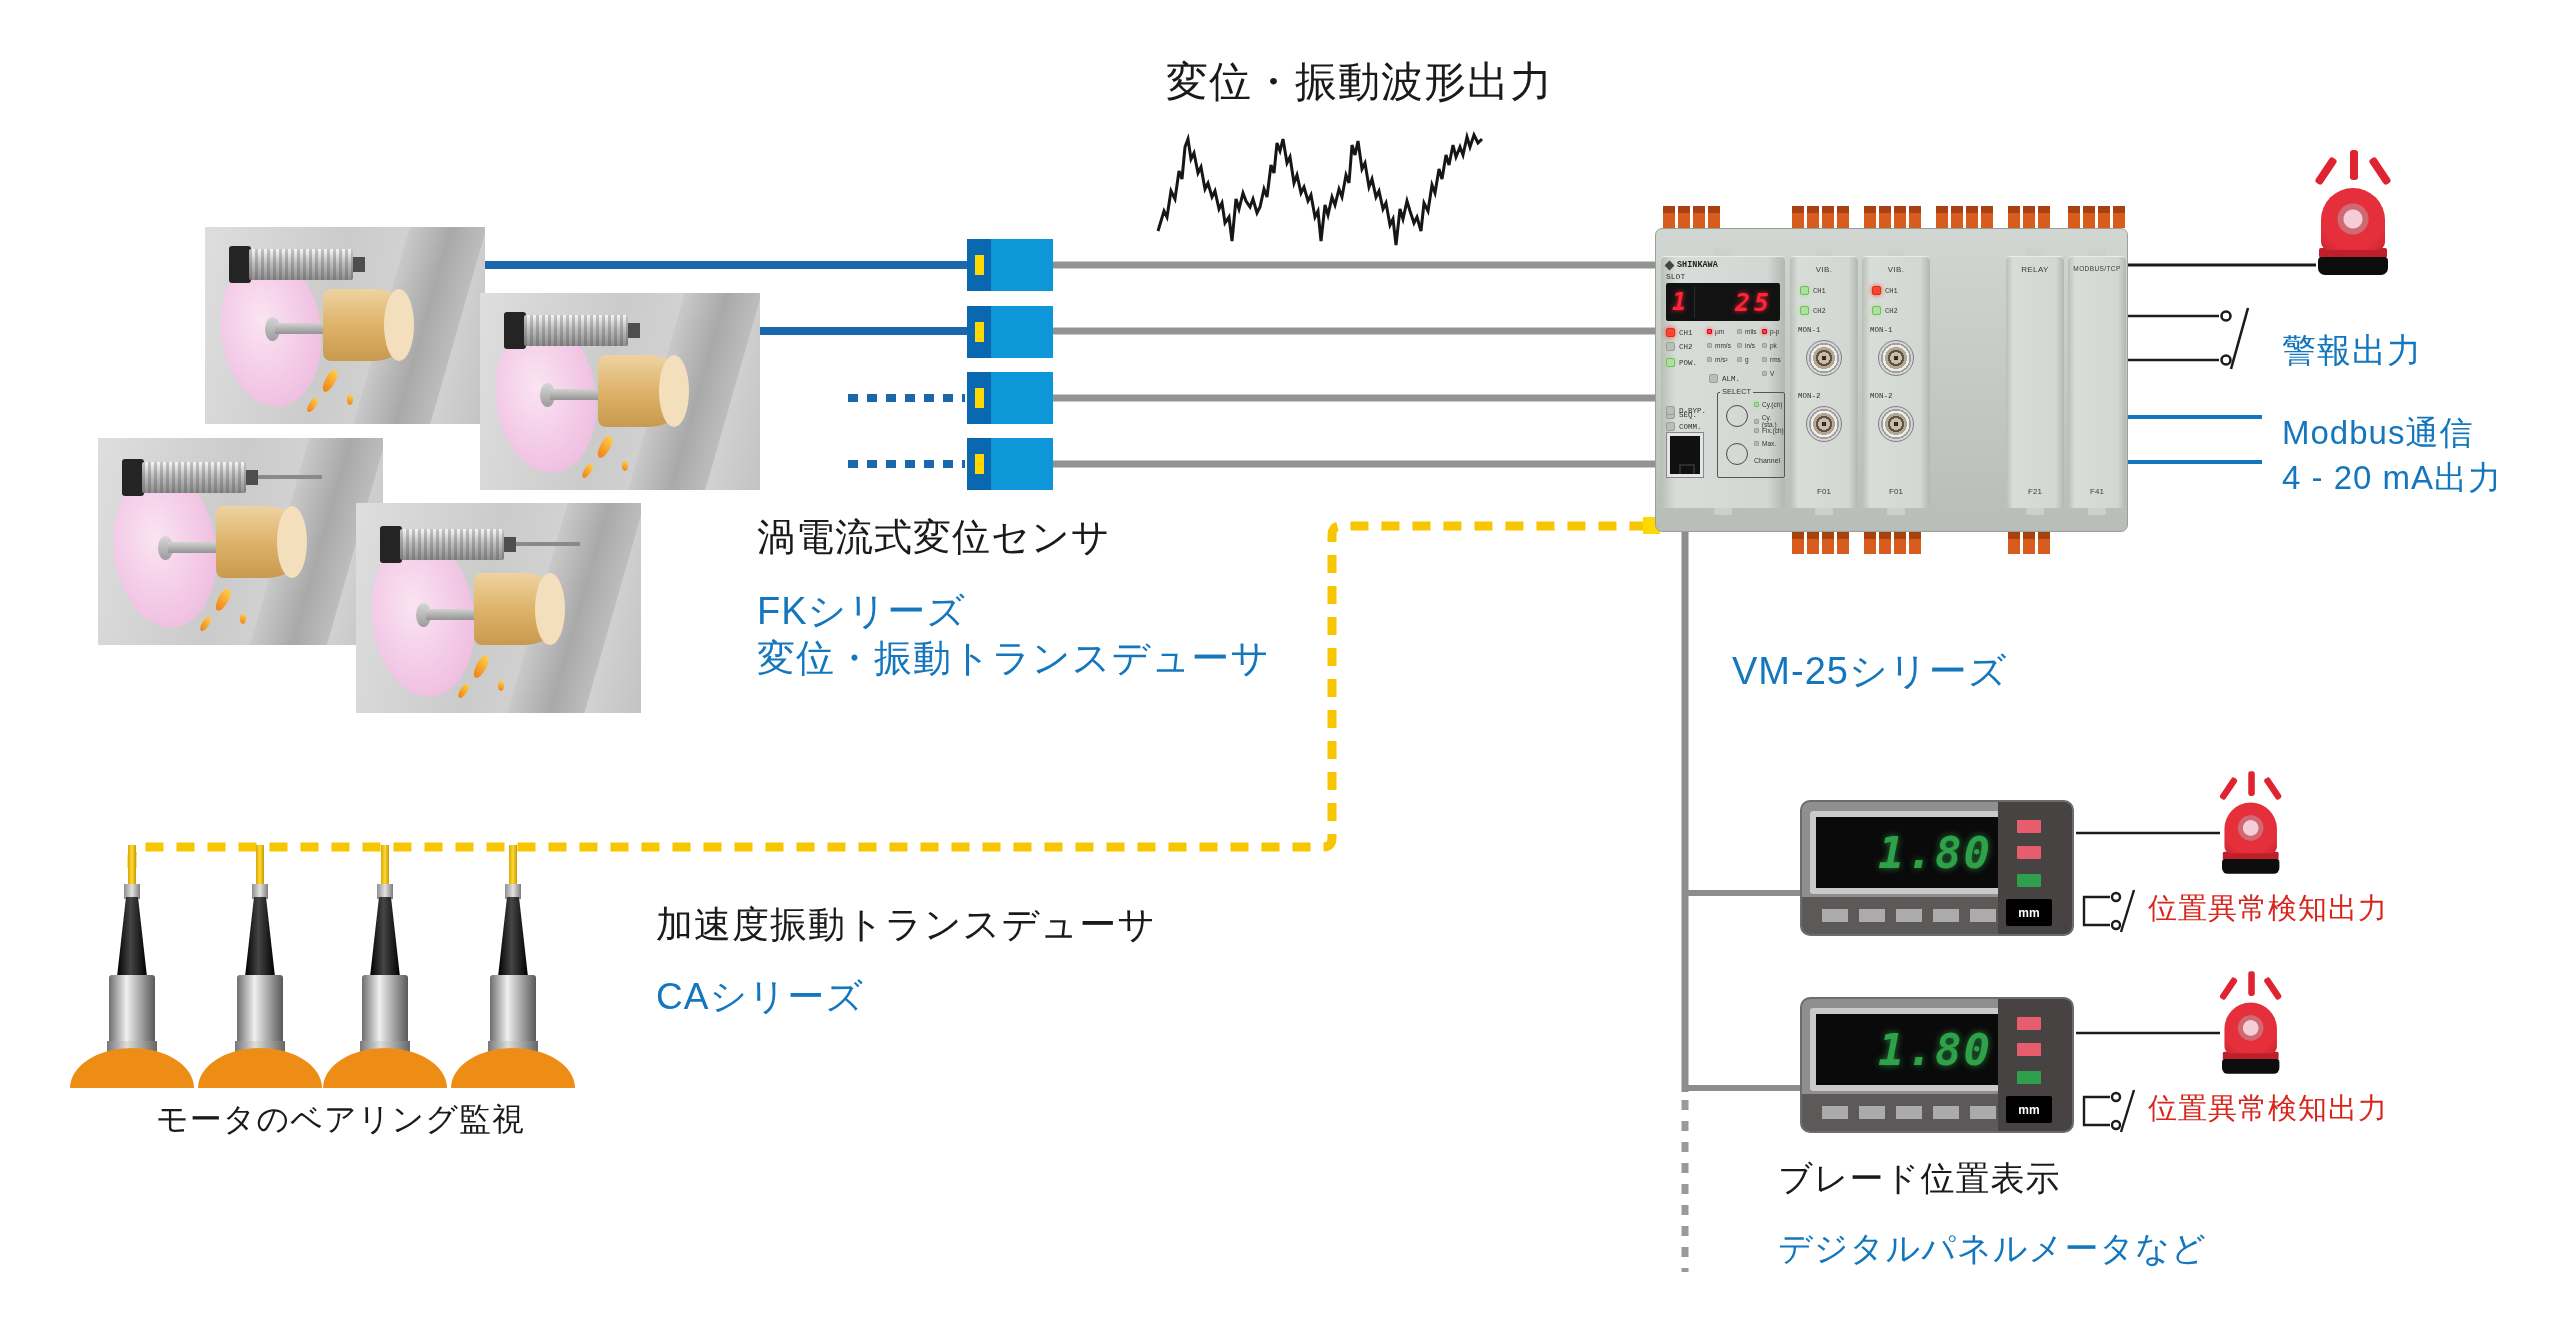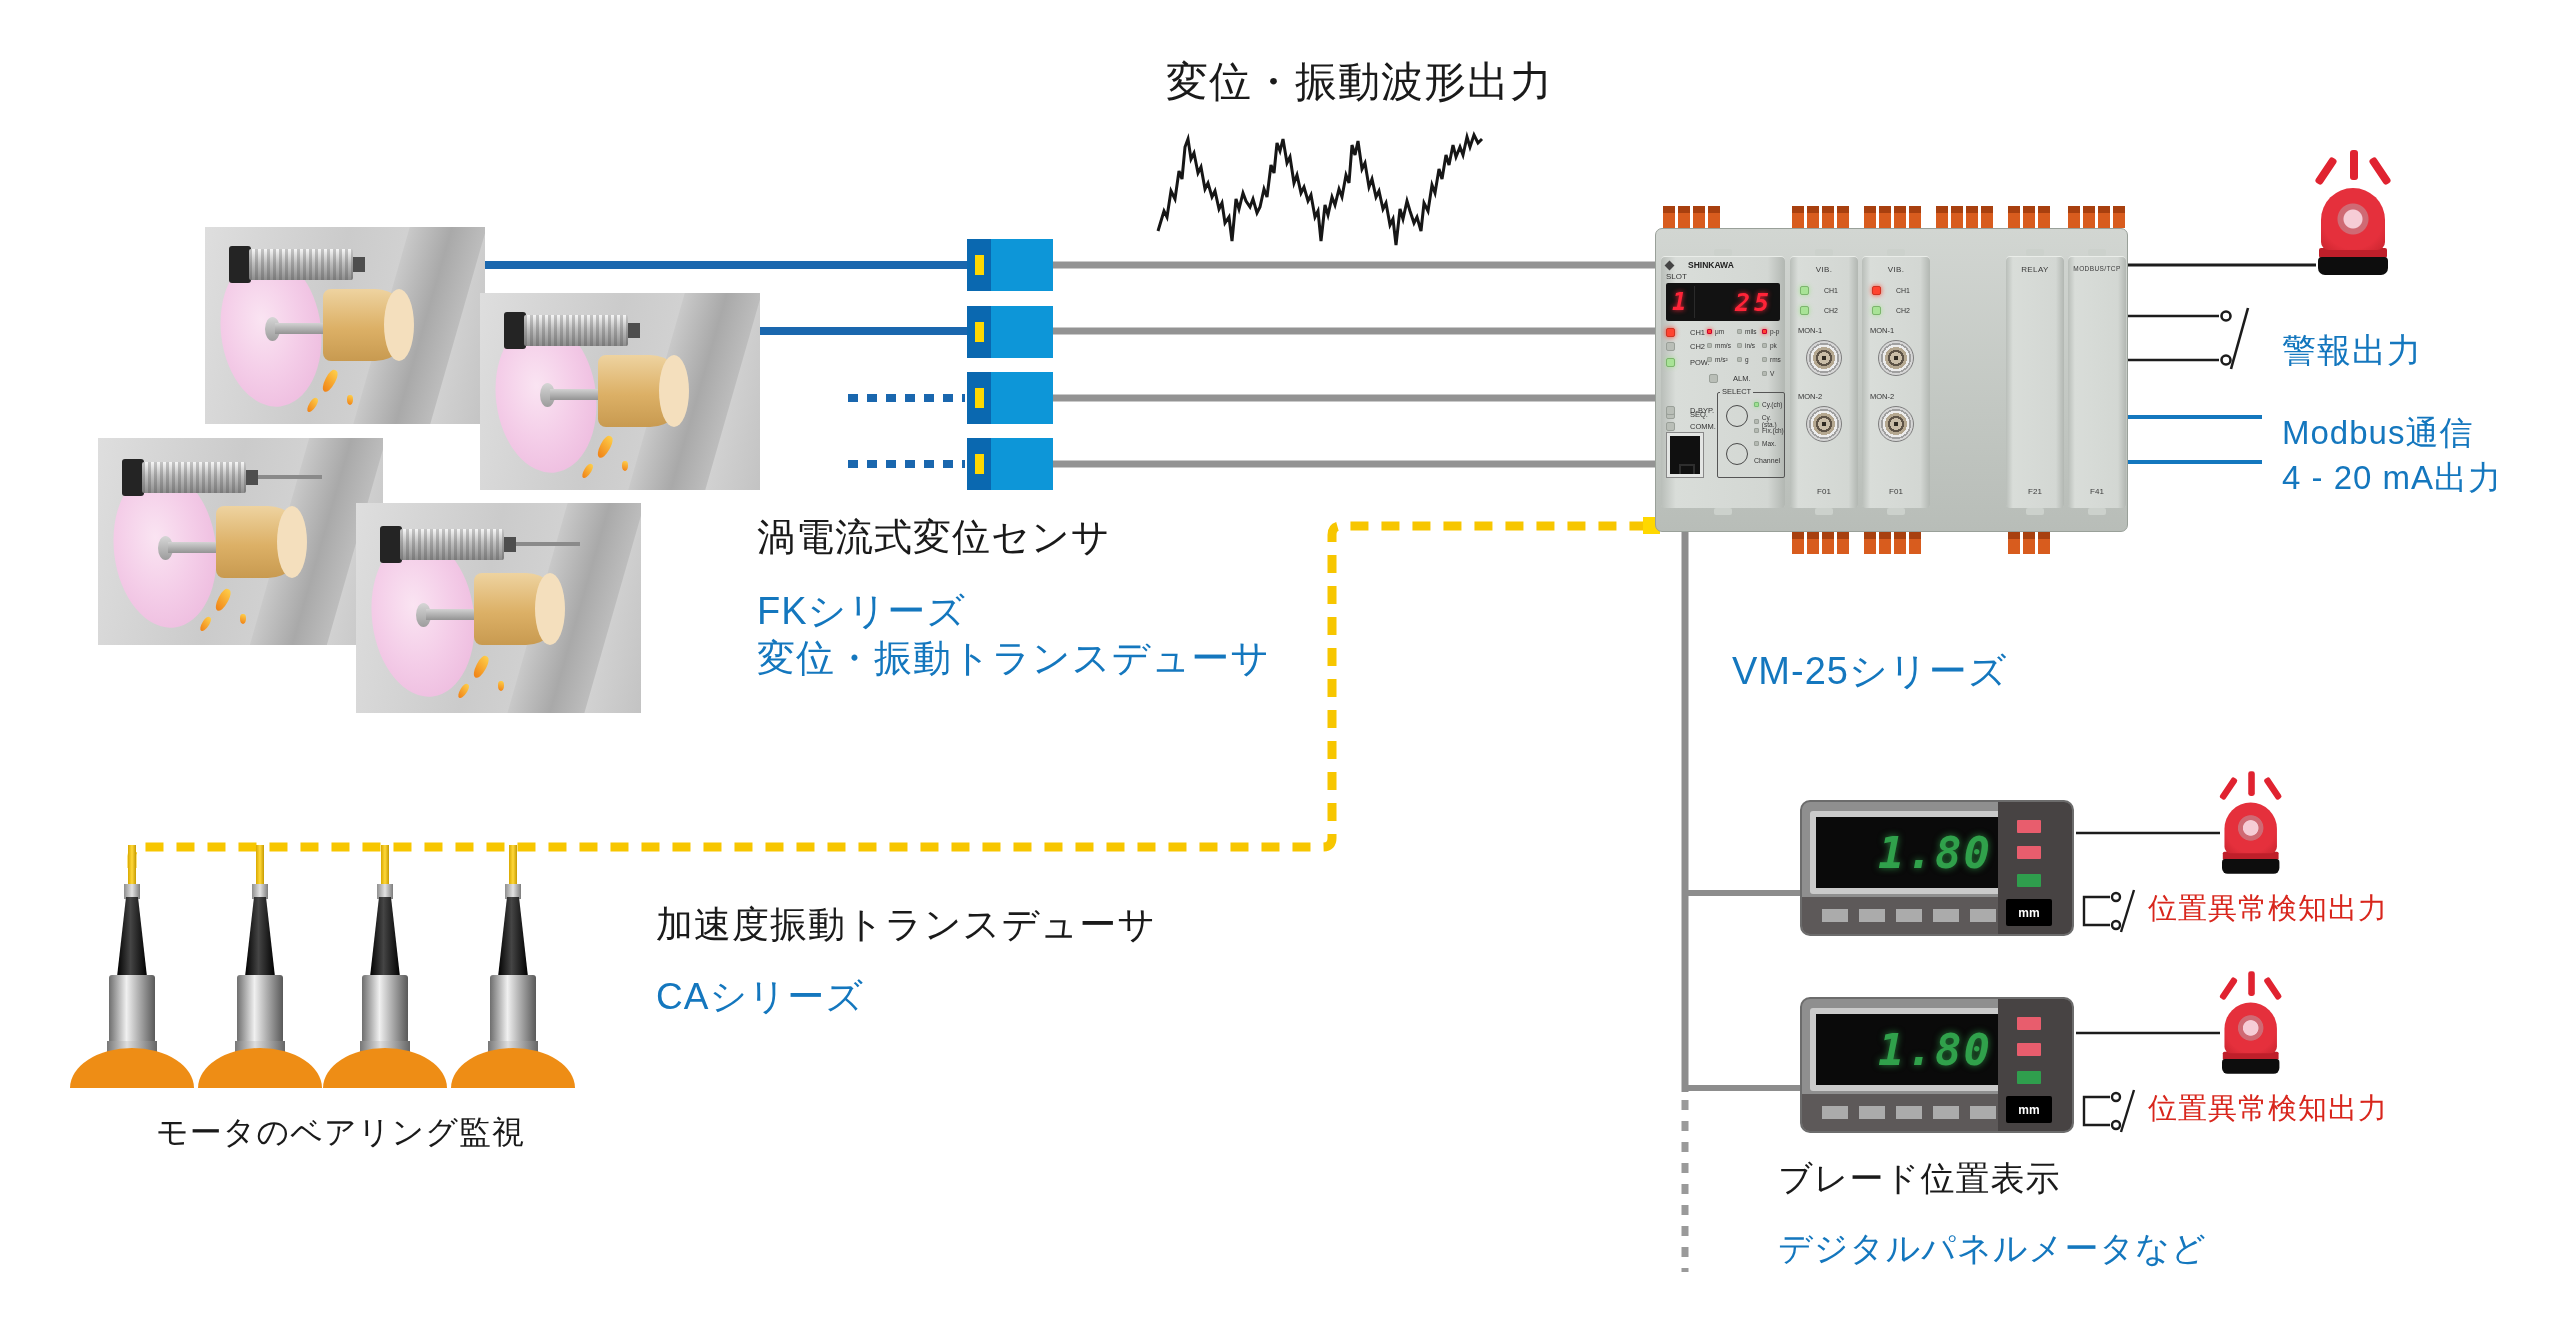--- a/index.html
+++ b/index.html
@@ -45,21 +45,21 @@
   .mod::before,.mod::after{content:"";position:absolute;left:50%;margin-left:-9px;width:18px;height:7px;background:#ccd1cc;border-radius:2px;}
   .mod::before{top:-7px;} .mod::after{bottom:-7px;}
   .mod .mtitle{position:absolute;top:9px;width:100%;text-align:center;font-size:8px;color:#3a3a3a;letter-spacing:.4px;}
   .mod .mcode{position:absolute;bottom:12px;width:100%;text-align:center;font-size:8px;color:#3a3a3a;}
   .led{display:inline-block;width:9px;height:9px;border-radius:2px;background:#b9beb7;border:1px solid #9aa099;box-sizing:border-box;}
   .led.r{background:#ff4330;border-color:#d03322;box-shadow:0 0 5px #ff4330;}
   .led.g{background:#a8e396;border-color:#7cb56d;box-shadow:0 0 5px #a8e396;}
   .dot{display:inline-block;width:5px;height:5px;border-radius:1px;background:#b4b9b2;border:1px solid #9aa099;box-sizing:border-box;}
   .dot.r{background:#ff4330;border-color:#c03;box-shadow:0 0 4px #ff4330;}
   .dot.g{background:#9fdf8f;border-color:#7b7;box-shadow:0 0 4px #9fdf8f;}
-  .srow{position:absolute;display:flex;align-items:center;gap:15px;font-size:7.5px;color:#333;}
+  .srow{position:absolute;display:flex;align-items:center;gap:4px;font-size:7.5px;color:#333;font-family:Liberation Mono, monospace;}
   .ucell{position:absolute;display:flex;align-items:center;gap:3px;font-size:6.5px;color:#333;}
   .vmdisp{position:absolute;left:5px;top:27px;width:114px;height:38px;background:#121212;border-radius:2px;}
   .seg{font-family:"DejaVu Sans Mono",monospace;font-style:italic;font-weight:bold;color:#ff2438;text-shadow:0 0 5px rgba(255,36,56,.9);}
   .selbox{position:absolute;left:56px;top:136px;width:66px;height:84px;border:1.5px solid #555;border-radius:2px;}
   .selbox .stitle{position:absolute;left:2px;top:-6px;font-size:7.5px;color:#333;background:#d5d9d5;padding:0 2px;}
   .selbtn{position:absolute;left:8px;width:22px;height:22px;border-radius:50%;border:1.5px solid #4a4a4a;box-sizing:border-box;}
   .bnc{position:absolute;left:50%;transform:translateX(-50%);width:36px;height:36px;border-radius:50%;border:1px solid #7d7d7d;box-sizing:border-box;
        background:radial-gradient(circle,#2f2a22 0 2.5px,#c9bda8 2.5px 6px,#5d5347 6px 8px,#b4a790 8px 11px,#ececec 11px 13.5px,#a0a0a0 13.5px 15px,#d6d6d6 15px 18px);}
   .rj45{position:absolute;left:5px;top:176px;width:38px;height:46px;background:#e4e6e4;border:1px solid #888;box-sizing:border-box;}
   .rj45 i{position:absolute;left:3px;top:3px;right:3px;bottom:3px;background:#101010;}
@@ -163,21 +163,21 @@
   <div class="t blue" style="left:757px;top:617px;font-size:38px;">変位・振動トランスデューサ</div>
 
   <div class="t blue" style="left:1732px;top:630px;font-size:38px;">VM-25シリーズ</div>
 
   <div class="t blue" style="left:2282px;top:312px;font-size:34px;">警報出力</div>
   <div class="t blue" style="left:2282px;top:395px;font-size:33px;">Modbus通信</div>
   <div class="t blue" style="left:2282px;top:440px;font-size:33px;">4 - 20 mA出力</div>
 
   <div class="t" style="left:656px;top:900px;font-size:37px;">加速度振動トランスデューサ</div>
   <div class="t blue" style="left:656px;top:956px;font-size:37px;">CAシリーズ</div>
-  <div class="t" style="left:156px;top:1098px;font-size:32px;margin-top:13px;">モータのベアリング監視</div>
+  <div class="t" style="left:156px;top:1098px;font-size:32px;">モータのベアリング監視</div>
 
   <div class="t red" style="left:2148px;top:889px;font-size:29px;">位置異常検知出力</div>
   <div class="t red" style="left:2148px;top:1089px;font-size:29px;">位置異常検知出力</div>
 
   <div class="t" style="left:1778px;top:1156px;font-size:34px;">ブレード位置表示</div>
   <div class="t blue" style="left:1778px;top:1210px;font-size:34px;">デジタルパネルメータなど</div>
 
   <div class="spanel" style="left:205px;top:227px;width:280px;height:197px;">
     <div class="band"></div>
     <div class="disc" style="left:16px;top:28px;width:100px;height:152px;"></div>

